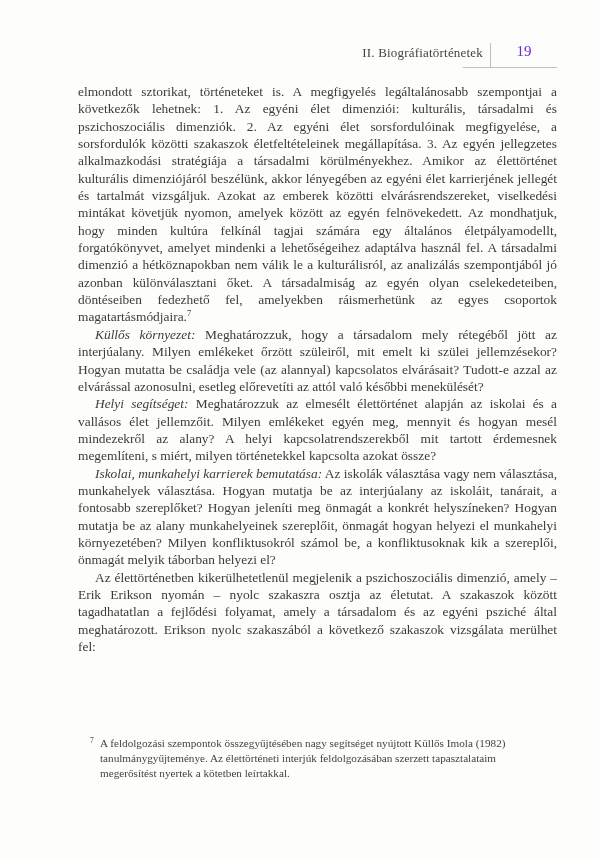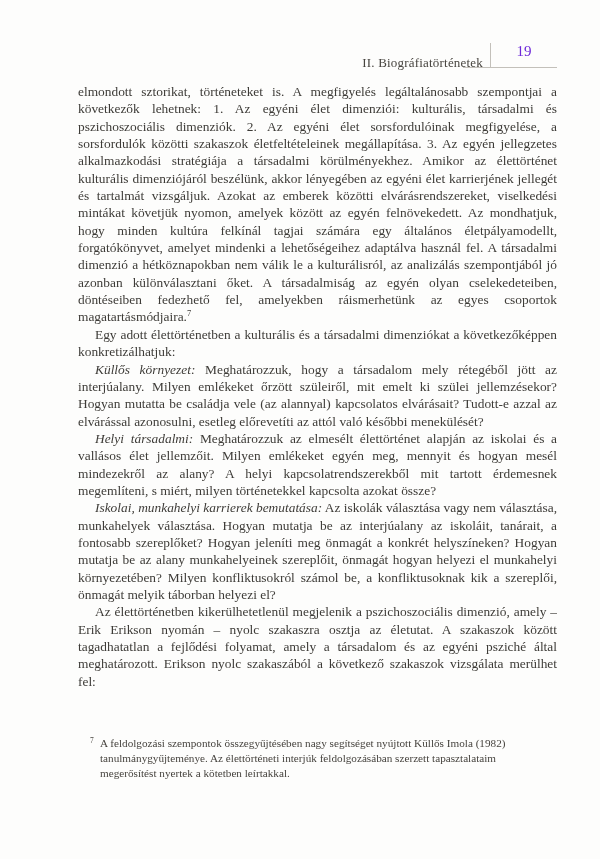--- a/index.html
+++ b/index.html
@@ -23,21 +23,20 @@
 
   
   .header-title {
     position: absolute;
     top: 45px;
     right: 117px;
     font-size: 13px;
     letter-spacing: 0.2px;
     color: #47443f;
     white-space: nowrap;
-    margin-top: 10px;
   }
   .header-vline {
     position: absolute;
     left: 490px;
     top: 43px;
     width: 1px;
     height: 24px;
     background: #c3c0ba;
   }
   .header-page {
@@ -109,25 +108,24 @@
 <div class="page">
 
   <span class="header-title">II. Biográfiatörténetek</span>
   <span class="header-vline"></span>
   <span class="header-page">19</span>
   <span class="header-hline"></span>
 
   <div class="body-text">
     <p><span>elmondott sztorikat, történeteket is. A megfigyelés legáltalánosabb szempontjai a következők lehetnek: 1. Az egyéni élet dimenziói: kulturális, társadalmi és pszichoszociális dimenziók. 2. Az egyéni élet sorsfordulóinak megfigyelése, a sorsfordulók közötti szakaszok életfeltételeinek megállapítása. 3. Az egyén jellegzetes alkalmazkodási stratégiája a társadalmi körülményekhez. Amikor az élettörténet kulturális dimenziójáról beszélünk, akkor lényegében az egyéni élet karrierjének jellegét és tartalmát vizsgáljuk. Azokat az emberek közötti elvárásrendszereket, viselkedési mintákat követjük nyomon, amelyek között az egyén felnövekedett. Az mondhatjuk, hogy minden kultúra felkínál tagjai számára egy általános életpályamodellt, forgatókönyvet, amelyet mindenki a lehetőségeihez adaptálva használ fel. A társadalmi dimenzió a hétköznapokban nem válik le a kulturálisról, az analizálás szempontjából jó azonban különválasztani őket. A társadalmiság az egyén olyan cselekedeteiben, döntéseiben fedezhető fel, amelyekben ráismerhetünk az egyes csoportok magatartásmódjaira.</span><sup class="fn-ref">7</sup></p>
 
-    <p class="ind"><span>Egy adott élettörténetben a kulturális és a társadalmi dimenziókat a következőképpen konkretizálhatjuk:</span></p>
 
     <p class="ind"><i>Küllős környezet:</i><span> Meghatározzuk, hogy a társadalom mely rétegéből jött az interjúalany. Milyen emlékeket őrzött szüleiről, mit emelt ki szülei jellemzésekor? Hogyan mutatta be családja vele (az alannyal) kapcsolatos elvárásait? Tudott-e azzal az elvárással azonosulni, esetleg előrevetíti az attól való későbbi menekülését?</span></p>
 
-    <p class="ind"><i>Helyi társadalmi:</i><span> Meghatározzuk az elmesélt élettörténet alapján az iskolai és a vallásos élet jellemzőit. Milyen emlékeket egyén meg, mennyit és hogyan mesél mindezekről az alany? A helyi kapcsolatrendszerekből mit tartott érdemesnek megemlíteni, s miért, milyen történetekkel kapcsolta azokat össze?</span></p>
+    <p class="ind"><i>Helyi segítséget:</i><span> Meghatározzuk az elmesélt élettörténet alapján az iskolai és a vallásos élet jellemzőit. Milyen emlékeket egyén meg, mennyit és hogyan mesél mindezekről az alany? A helyi kapcsolatrendszerekből mit tartott érdemesnek megemlíteni, s miért, milyen történetekkel kapcsolta azokat össze?</span></p>
 
     <p class="ind"><i>Iskolai, munkahelyi karrierek bemutatása:</i><span> Az iskolák választása vagy nem választása, munkahelyek választása. Hogyan mutatja be az interjúalany az iskoláit, tanárait, a fontosabb szereplőket? Hogyan jeleníti meg önmagát a konkrét helyszíneken? Hogyan mutatja be az alany munkahelyeinek szereplőit, önmagát hogyan helyezi el munkahelyi környezetében? Milyen konfliktusokról számol be, a konfliktusoknak kik a szereplői, önmagát melyik táborban helyezi el?</span></p>
 
     <p class="ind"><span>Az élettörténetben kikerülhetetlenül megjelenik a pszichoszociális dimenzió, amely – Erik Erikson nyomán – nyolc szakaszra osztja az életutat. A szakaszok között tagadhatatlan a fejlődési folyamat, amely a társadalom és az egyéni psziché által meghatározott. Erikson nyolc szakaszából a következő szakaszok vizsgálata merülhet fel:</span></p>
   </div>
 
   <div class="footnote">
     <sup class="fn-marker">7</sup>
     <span>A feldolgozási szempontok összegyűjtésében nagy segítséget nyújtott Küllős Imola (1982) tanulmánygyűjteménye. Az élettörténeti interjúk feldolgozásában szerzett tapasztalataim megerősítést nyertek a kötetben leírtakkal.</span>
   </div>

